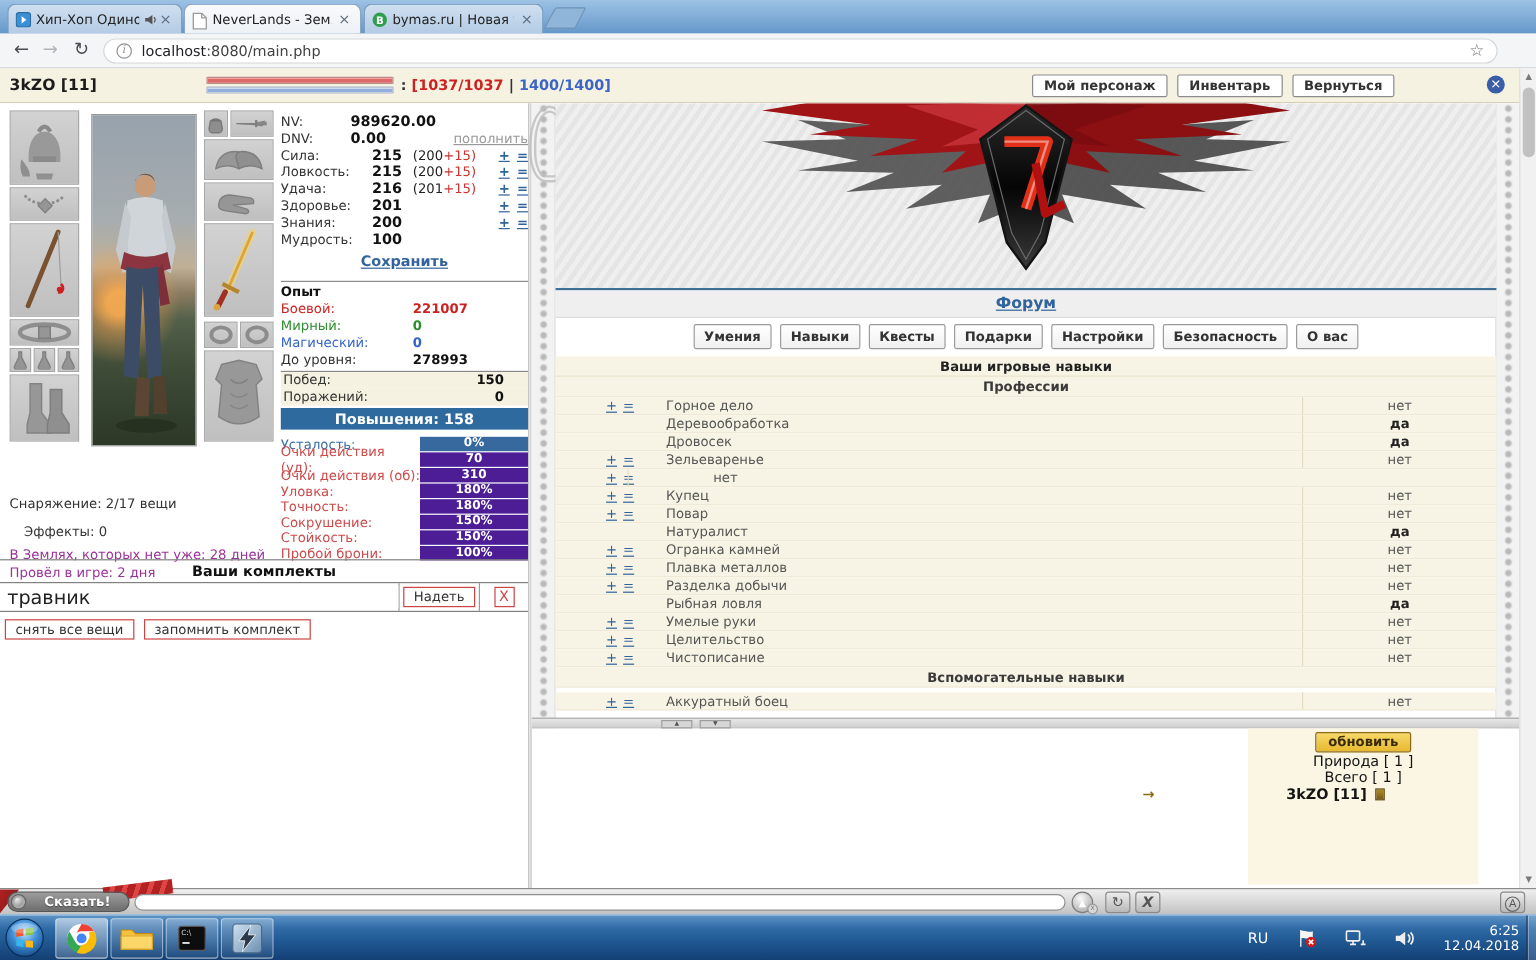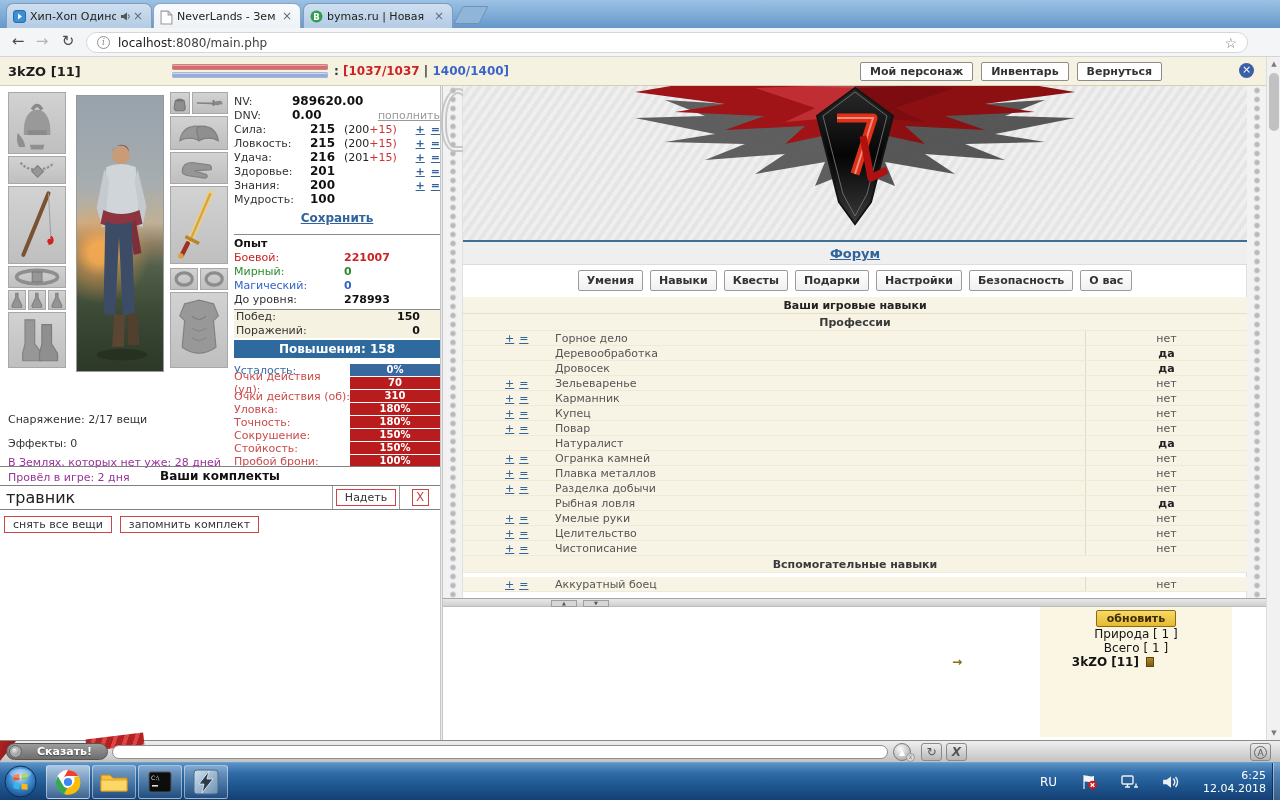--- a/index.html
+++ b/index.html
@@ -92,21 +92,21 @@
   .rec-row .r-val{margin-left:auto;font-weight:bold;padding-right:18px;color:#111;}
   .promo{margin-top:2px;height:18px;background:#2e6a9e;color:#fff;font-weight:bold;font-size:12px;
     text-align:center;line-height:18px;}
   .bars{margin-top:6px;}
   .bar-row{display:flex;height:12px;margin-bottom:1px;align-items:center;}
   .bar-row .b-lbl{flex:1;}
   .bar-row.blue .b-lbl{color:#3a6ea5;}
   .bar-row.red .b-lbl{color:#cc4a4a;}
   .bar-box{width:90px;height:12px;color:#fff;font-weight:bold;font-size:10px;text-align:center;line-height:12px;}
   .bar-box.blue{background:#37699e;}
-  .bar-box.red{background:#b91c1c;}
+  .bar-box.red{background:#4c1d95;}
 
   
   .kits{position:absolute;left:0;top:380px;width:440px;}
   .kits-head{height:20px;border-top:1px solid #808080;border-bottom:1px solid #808080;font-weight:bold;
     font-size:12px;text-align:center;line-height:19px;color:#111;}
   .kits-row{display:flex;height:24px;border-bottom:1px solid #808080;}
   .kit-input-cell{flex:1;border-right:1px solid #9a9a9a;display:flex;align-items:center;}
   .kit-input{border:none;outline:none;width:100%;font-size:16px;padding-left:6px;color:#222;}
   .kit-wear-cell{width:67px;border-right:1px solid #9a9a9a;display:flex;align-items:center;justify-content:center;}
   .rbtn{background:#fff;border:1px solid #cc4444;font-size:11px;color:#333;padding:1px 8px;}
@@ -401,21 +401,21 @@
     </div>
     <div class="slot" style="left:170px;top:206px;width:58px;height:76px;">
       <svg viewBox="0 0 40 52">
           <path d="M8 4l12-3 12 3 4 10-4 4 2 22q-14 10-28 0l2-22-4-4z" fill="#989898" stroke="#828282"></path>
           <path d="M14 14q6 6 12 0" fill="none" stroke="#808080"></path>
           <path d="M14 24q6 5 12 0M14 32q6 5 12 0" fill="none" stroke="#868686"></path>
         </svg>
     </div>
 
     <div class="einfo" style="left:8px;top:292px;">Снаряжение: 2/17 вещи</div>
-    <div class="einfo" style="left:8px;top:316px;">Эффекты: 0</div>
+    <div class="einfo" style="left:20px;top:316px;">Эффекты: 0</div>
     <div class="einfo purple" style="left:8px;top:335px;">В Землях, которых нет уже: 28 дней</div>
     <div class="einfo purple" style="left:8px;top:350px;">Провёл в игре: 2 дня</div>
 
     <div class="stats-col">
       <div class="nv-row">
         <span class="nv-lbl">NV:</span>
         <span class="nv-val">989620.00</span>
       </div>
       <div class="nv-row">
         <span class="nv-lbl">DNV:</span>
@@ -646,21 +646,20 @@
             </div>
 
             <div class="s-row skill">
               <span class="s-ctl"><a>+</a><a>=</a></span>
               <span class="s-name">Зельеваренье</span>
               <span class="s-val">нет</span>
             </div>
 
             <div class="s-row skill">
               <span class="s-ctl"><a>+</a><a>=</a></span>
-              <span class="s-name">Карманник</span>
               <span class="s-val">нет</span>
             </div>
 
             <div class="s-row skill">
               <span class="s-ctl"><a>+</a><a>=</a></span>
               <span class="s-name">Купец</span>
               <span class="s-val">нет</span>
             </div>
 
             <div class="s-row skill">

